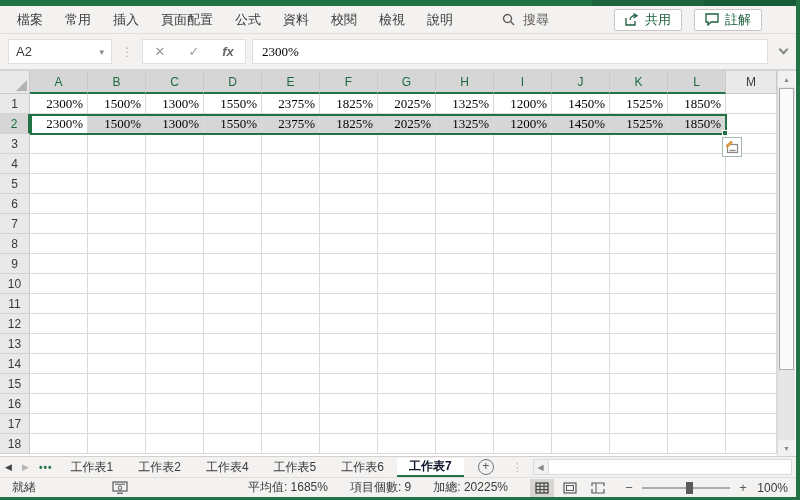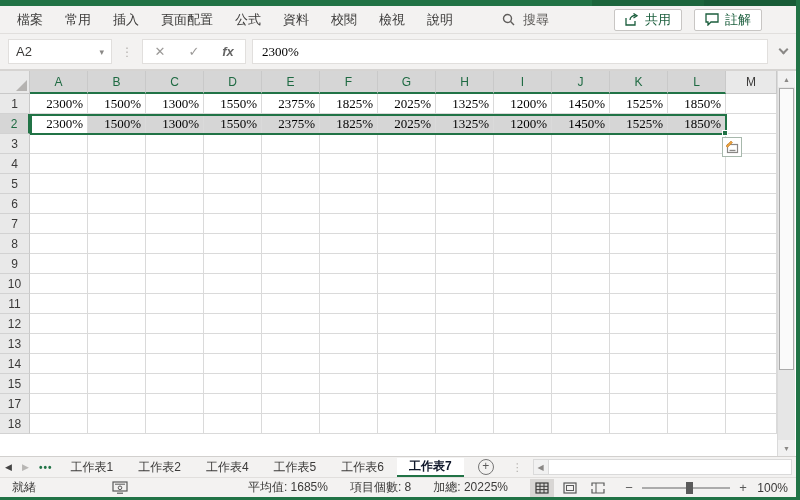--- a/index.html
+++ b/index.html
@@ -396,20 +396,36 @@
         <div class="cell"></div>
         <div class="cell"></div>
         <div class="cell"></div>
         <div class="cell"></div>
         <div class="cell"></div>
         <div class="cell"></div>
         <div class="cell"></div>
         <div class="cell colm"></div>
       </div>
       <div class="grow">
+        <div class="rowh">16</div>
+        <div class="cell"></div>
+        <div class="cell"></div>
+        <div class="cell"></div>
+        <div class="cell"></div>
+        <div class="cell"></div>
+        <div class="cell"></div>
+        <div class="cell"></div>
+        <div class="cell"></div>
+        <div class="cell"></div>
+        <div class="cell"></div>
+        <div class="cell"></div>
+        <div class="cell"></div>
+        <div class="cell colm"></div>
+      </div>
+      <div class="grow">
         <div class="rowh">17</div>
         <div class="cell"></div>
         <div class="cell"></div>
         <div class="cell"></div>
         <div class="cell"></div>
         <div class="cell"></div>
         <div class="cell"></div>
         <div class="cell"></div>
         <div class="cell"></div>
         <div class="cell"></div>
@@ -481,21 +497,21 @@
 <div class="statusbar">
   <span class="ready">就緒</span>
   <svg class="acc-icon" width="16" height="13" viewBox="0 0 16 13">
       <rect x="1" y="1" width="14" height="9" fill="none" stroke="#5a5a5a" stroke-width="1.2"></rect>
       <line x1="3" y1="3.2" x2="13" y2="3.2" stroke="#5a5a5a" stroke-width="1"></line>
       <circle cx="8" cy="6.8" r="1.8" fill="none" stroke="#5a5a5a" stroke-width="1"></circle>
       <line x1="5" y1="12.2" x2="11" y2="12.2" stroke="#5a5a5a" stroke-width="1.2"></line>
     </svg>
   <div class="stats">
       <div class="stat">平均值: 1685%</div>
-      <div class="stat">項目個數: 8</div>
+      <div class="stat">項目個數: 9</div>
       <div class="stat">加總: 20225%</div>
     </div>
   <div class="viewbtns">
     <div class="viewbtn sel">
       <svg width="14" height="12" viewBox="0 0 14 12">
           <rect x="1" y="1" width="12" height="10" fill="none" stroke="#3b3a39" stroke-width="1.2"></rect>
           <line x1="1" y1="4.3" x2="13" y2="4.3" stroke="#3b3a39"></line>
           <line x1="1" y1="7.6" x2="13" y2="7.6" stroke="#3b3a39"></line>
           <line x1="5" y1="1" x2="5" y2="11" stroke="#3b3a39"></line>
           <line x1="9" y1="1" x2="9" y2="11" stroke="#3b3a39"></line>

